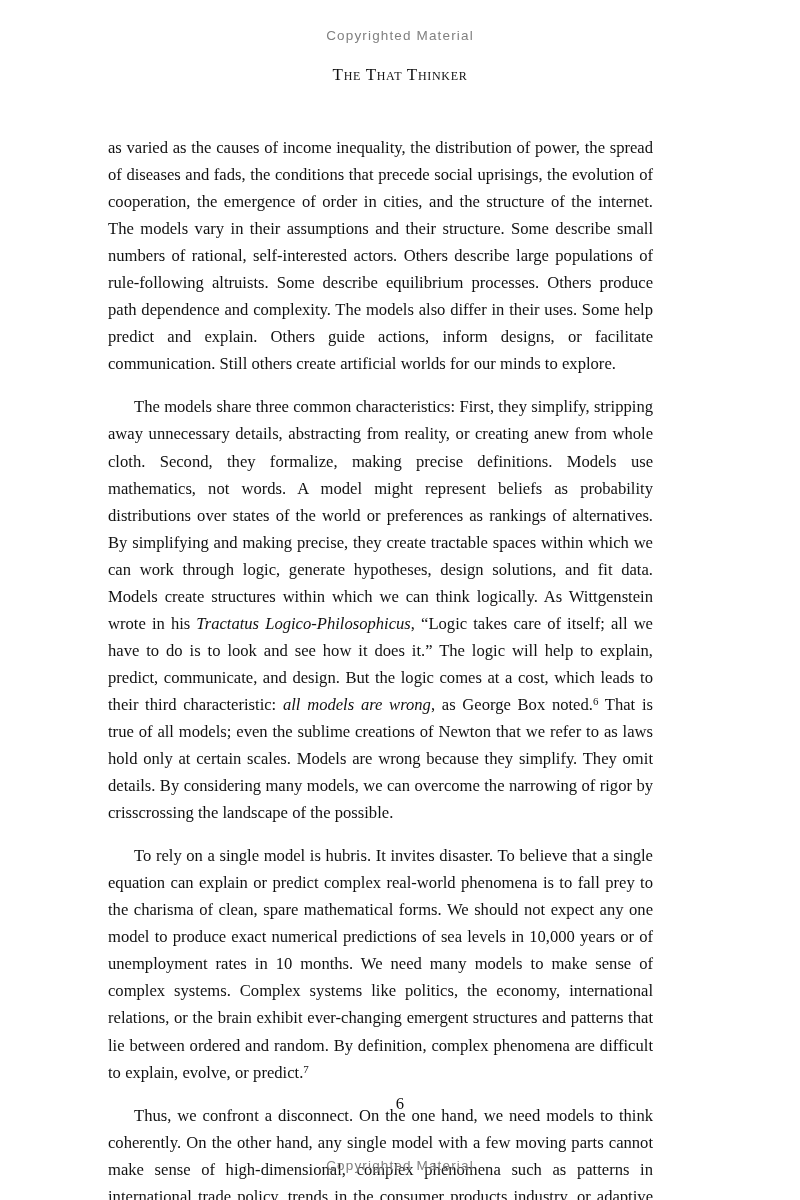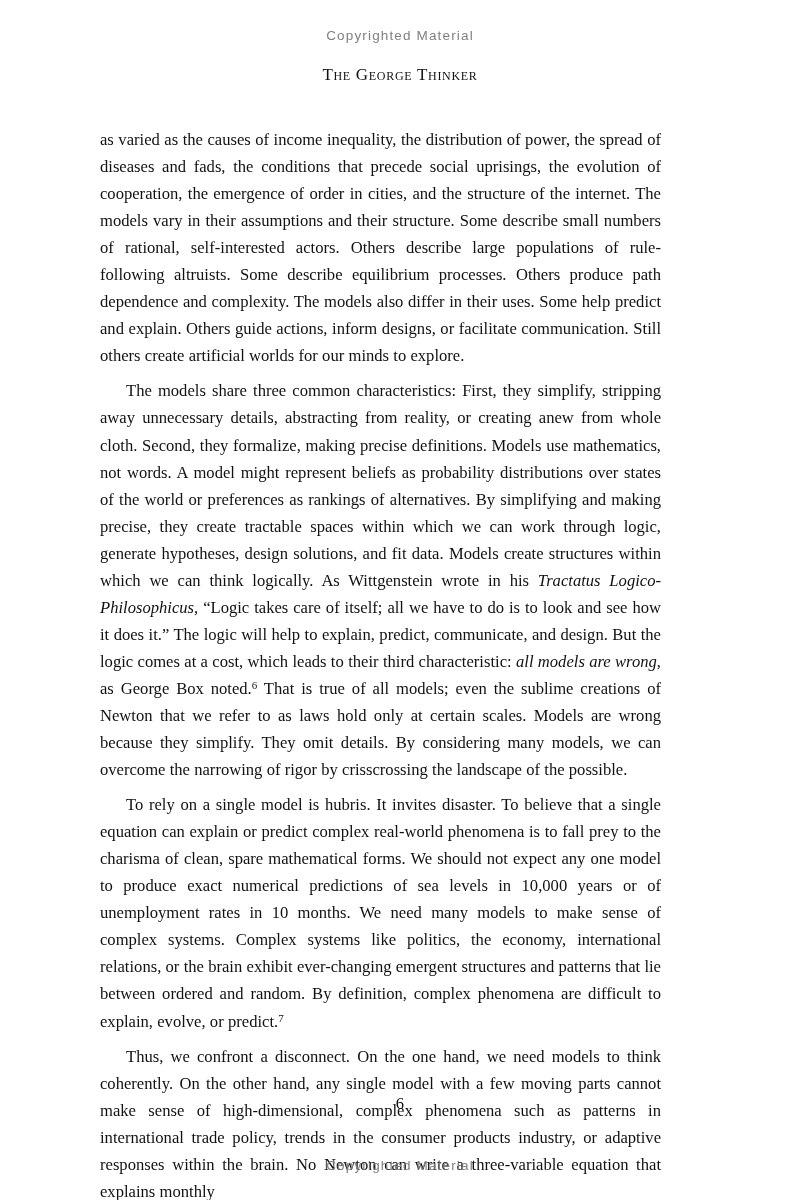--- a/index.html
+++ b/index.html
@@ -58,21 +58,21 @@
 
   
   .textblock {
     position: absolute;
     left: 92px;
     top: 118px;
     width: 577px;
   }
 
   .para {
-    margin: 8px;
+    margin: 16px;
     font-size: 16.6px;
     line-height: 27.05px;
     text-align: justify;
     text-justify: inter-word;
     color: #111111;
     hyphens: none;
     word-spacing: 0.1px;
   }
   .para + .para { margin-top: 0; }
   .para.indent { text-indent: 26px; }
@@ -98,21 +98,21 @@
     color: #111111;
   }
 </style>
 </head>
 <body>
 
 <div class="page">
 
   <div class="watermark watermark-top">Copyrighted Material</div>
 
-  <div class="running-head">The George Thinker</div>
+  <div class="running-head">The That Thinker</div>
 
   <div class="textblock">
 
     <p class="para"><span>as varied as the causes of income inequality, the distribution of power, the spread of diseases and fads, the conditions that precede social uprisings, the evolution of cooperation, the emergence of order in cities, and the structure of the internet. The models vary in their assumptions and their structure. Some describe small numbers of rational, self-interested actors. Others describe large populations of rule-following altruists. Some describe equilibrium processes. Others produce path dependence and complexity. The models also differ in their uses. Some help predict and explain. Others guide actions, inform designs, or facilitate communication. Still others create artificial worlds for our minds to explore.</span></p>
 
     <p class="para indent"><span>The models share three common characteristics: First, they simplify, stripping away unnecessary details, abstracting from reality, or creating anew from whole cloth. Second, they formalize, making precise definitions. Models use mathematics, not words. A model might represent beliefs as probability distributions over states of the world or preferences as rankings of alternatives. By simplifying and making precise, they create tractable spaces within which we can work through logic, generate hypotheses, design solutions, and fit data. Models create structures within which we can think logically. As Wittgenstein wrote in his </span><i>Tractatus Logico-Philosophicus</i><span>, “Logic takes care of itself; all we have to do is to look and see how it does it.” The logic will help to explain, predict, communicate, and design. But the logic comes at a cost, which leads to their third characteristic: </span><i>all models are wrong</i><span>, as George Box noted.</span><sup>6</sup><span> That is true of all models; even the sublime creations of Newton that we refer to as laws hold only at certain scales. Models are wrong because they simplify. They omit details. By considering many models, we can overcome the narrowing of rigor by crisscrossing the landscape of the possible.</span></p>
 
     <p class="para indent"><span>To rely on a single model is hubris. It invites disaster. To believe that a single equation can explain or predict complex real-world phenomena is to fall prey to the charisma of clean, spare mathematical forms. We should not expect any one model to produce exact numerical predictions of sea levels in 10,000 years or of unemployment rates in 10 months. We need many models to make sense of complex systems. Complex systems like politics, the economy, international relations, or the brain exhibit ever-changing emergent structures and patterns that lie between ordered and random. By definition, complex phenomena are difficult to explain, evolve, or predict.</span><sup>7</sup><span></span></p>
 
     <p class="para indent"><span>Thus, we confront a disconnect. On the one hand, we need models to think coherently. On the other hand, any single model with a few moving parts cannot make sense of high-dimensional, complex phenomena such as patterns in international trade policy, trends in the consumer products industry, or adaptive responses within the brain. No Newton can write a three-variable equation that explains monthly</span></p>

